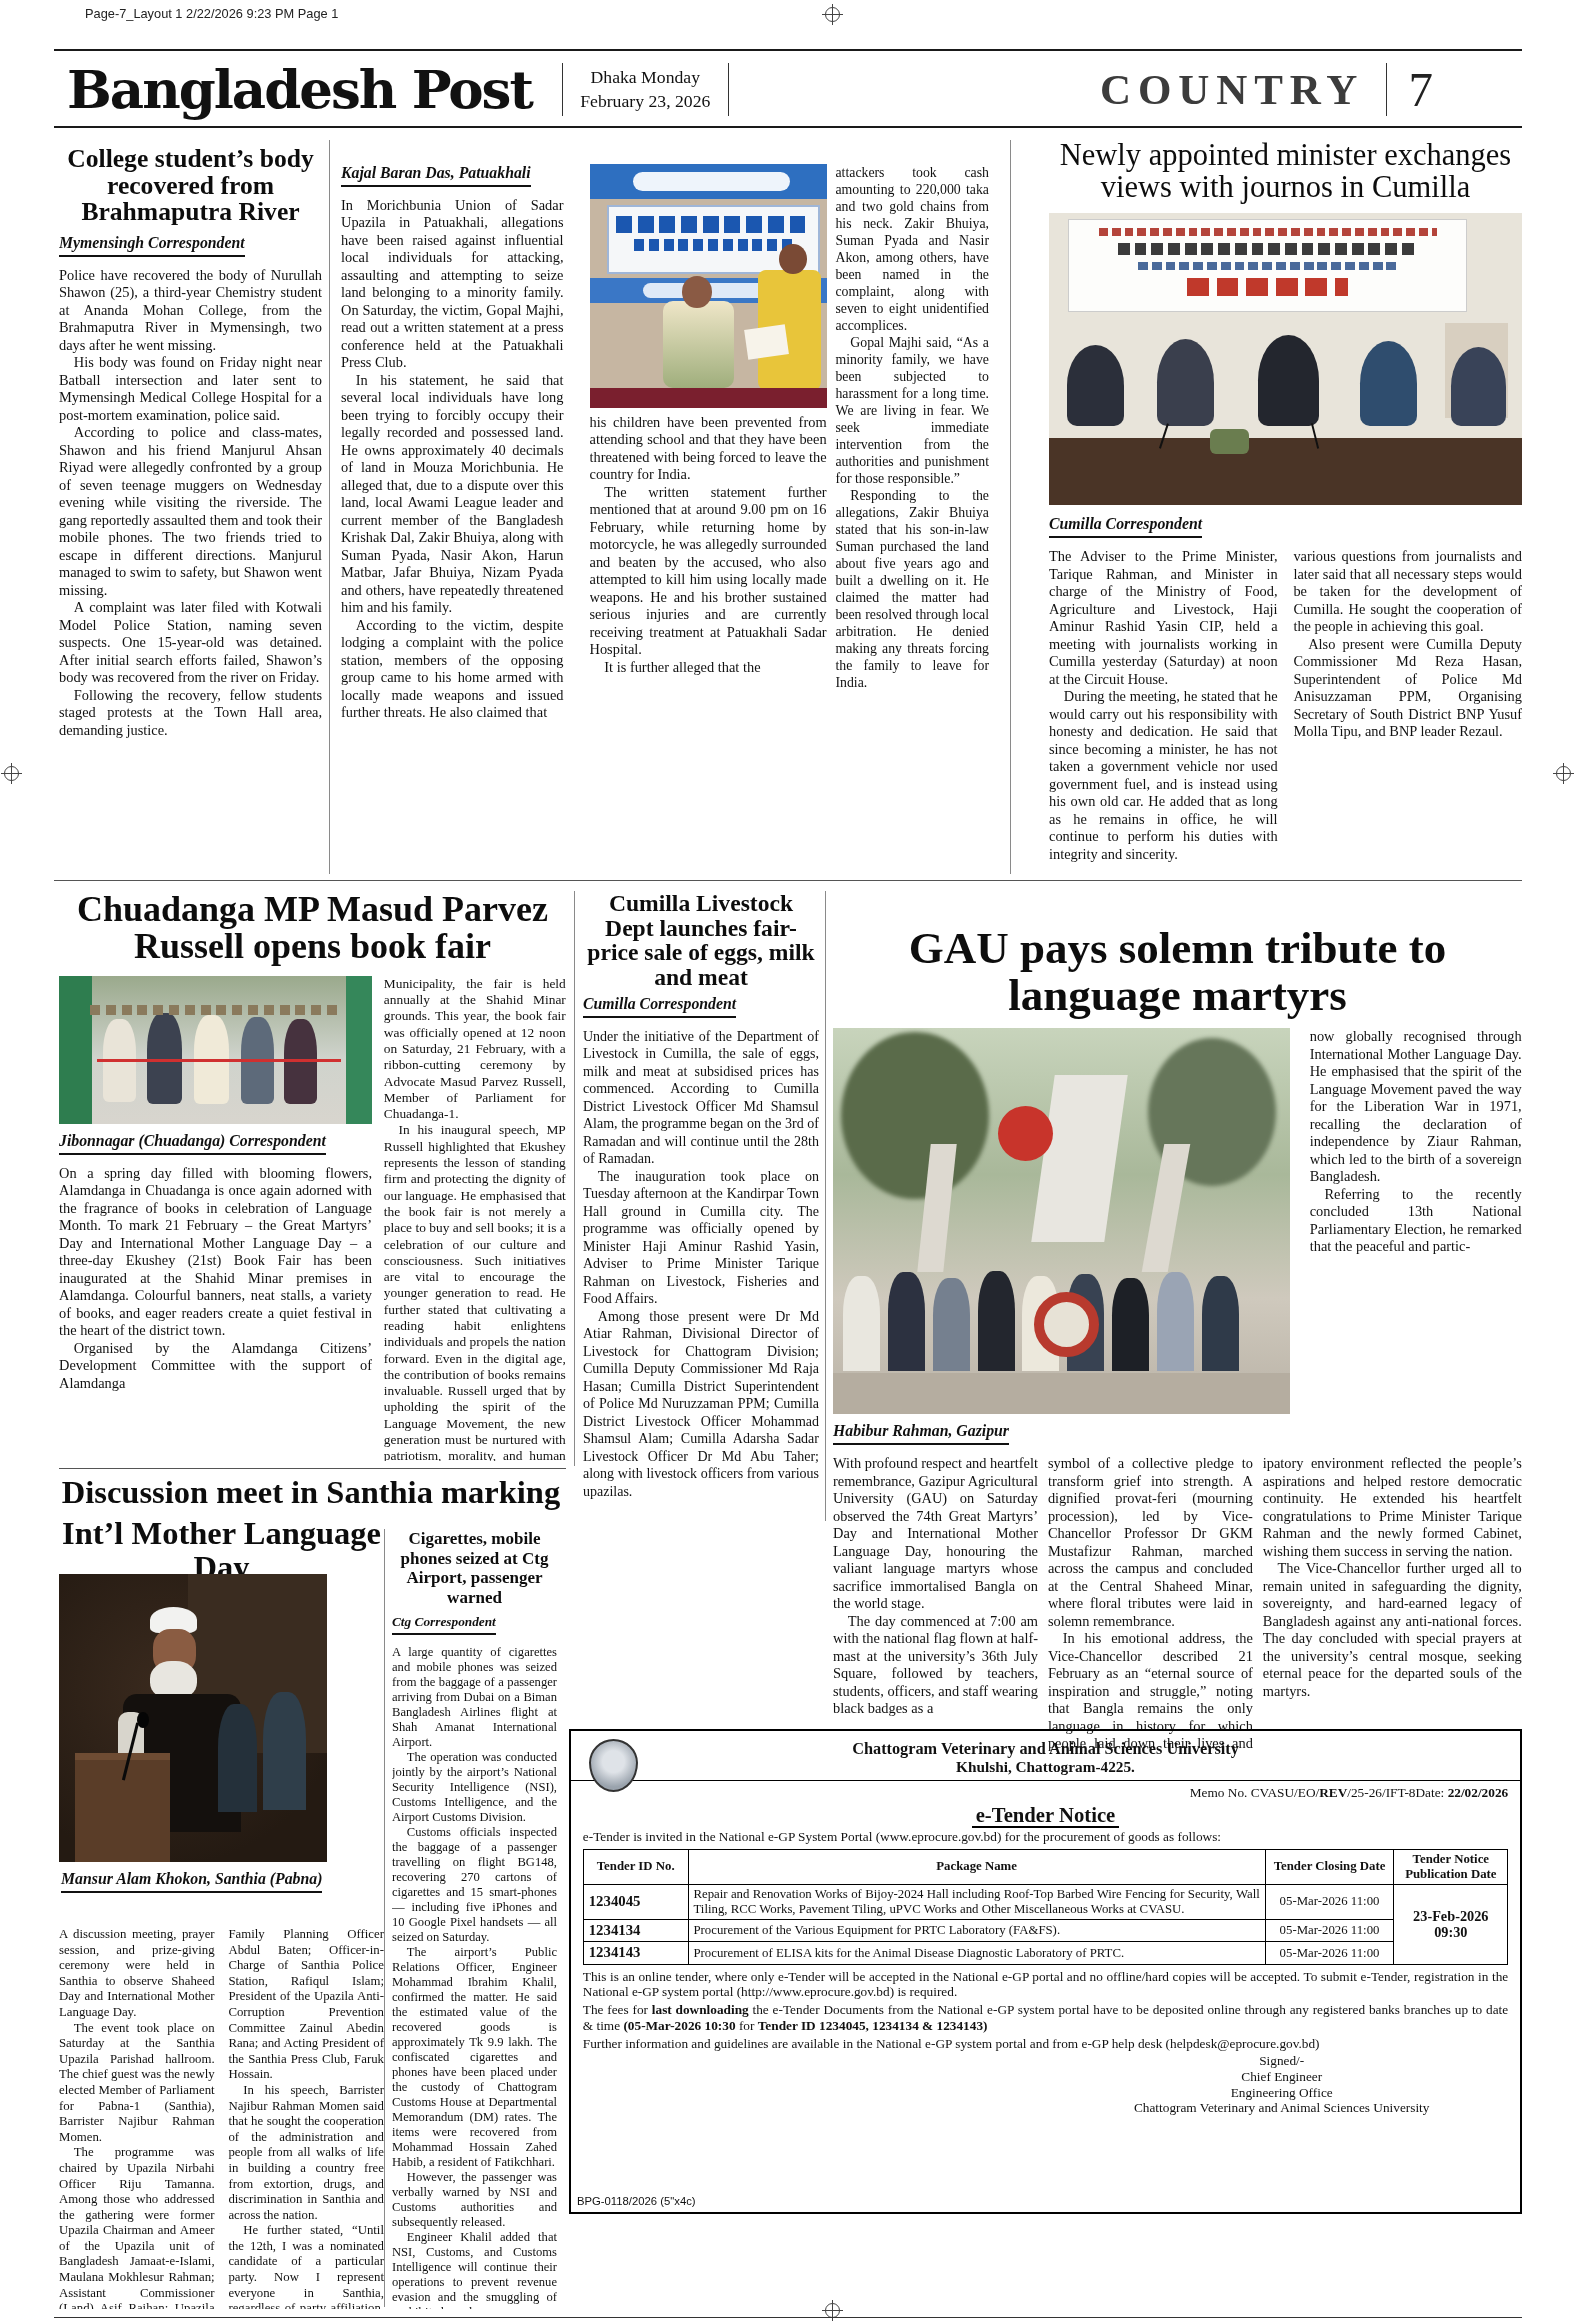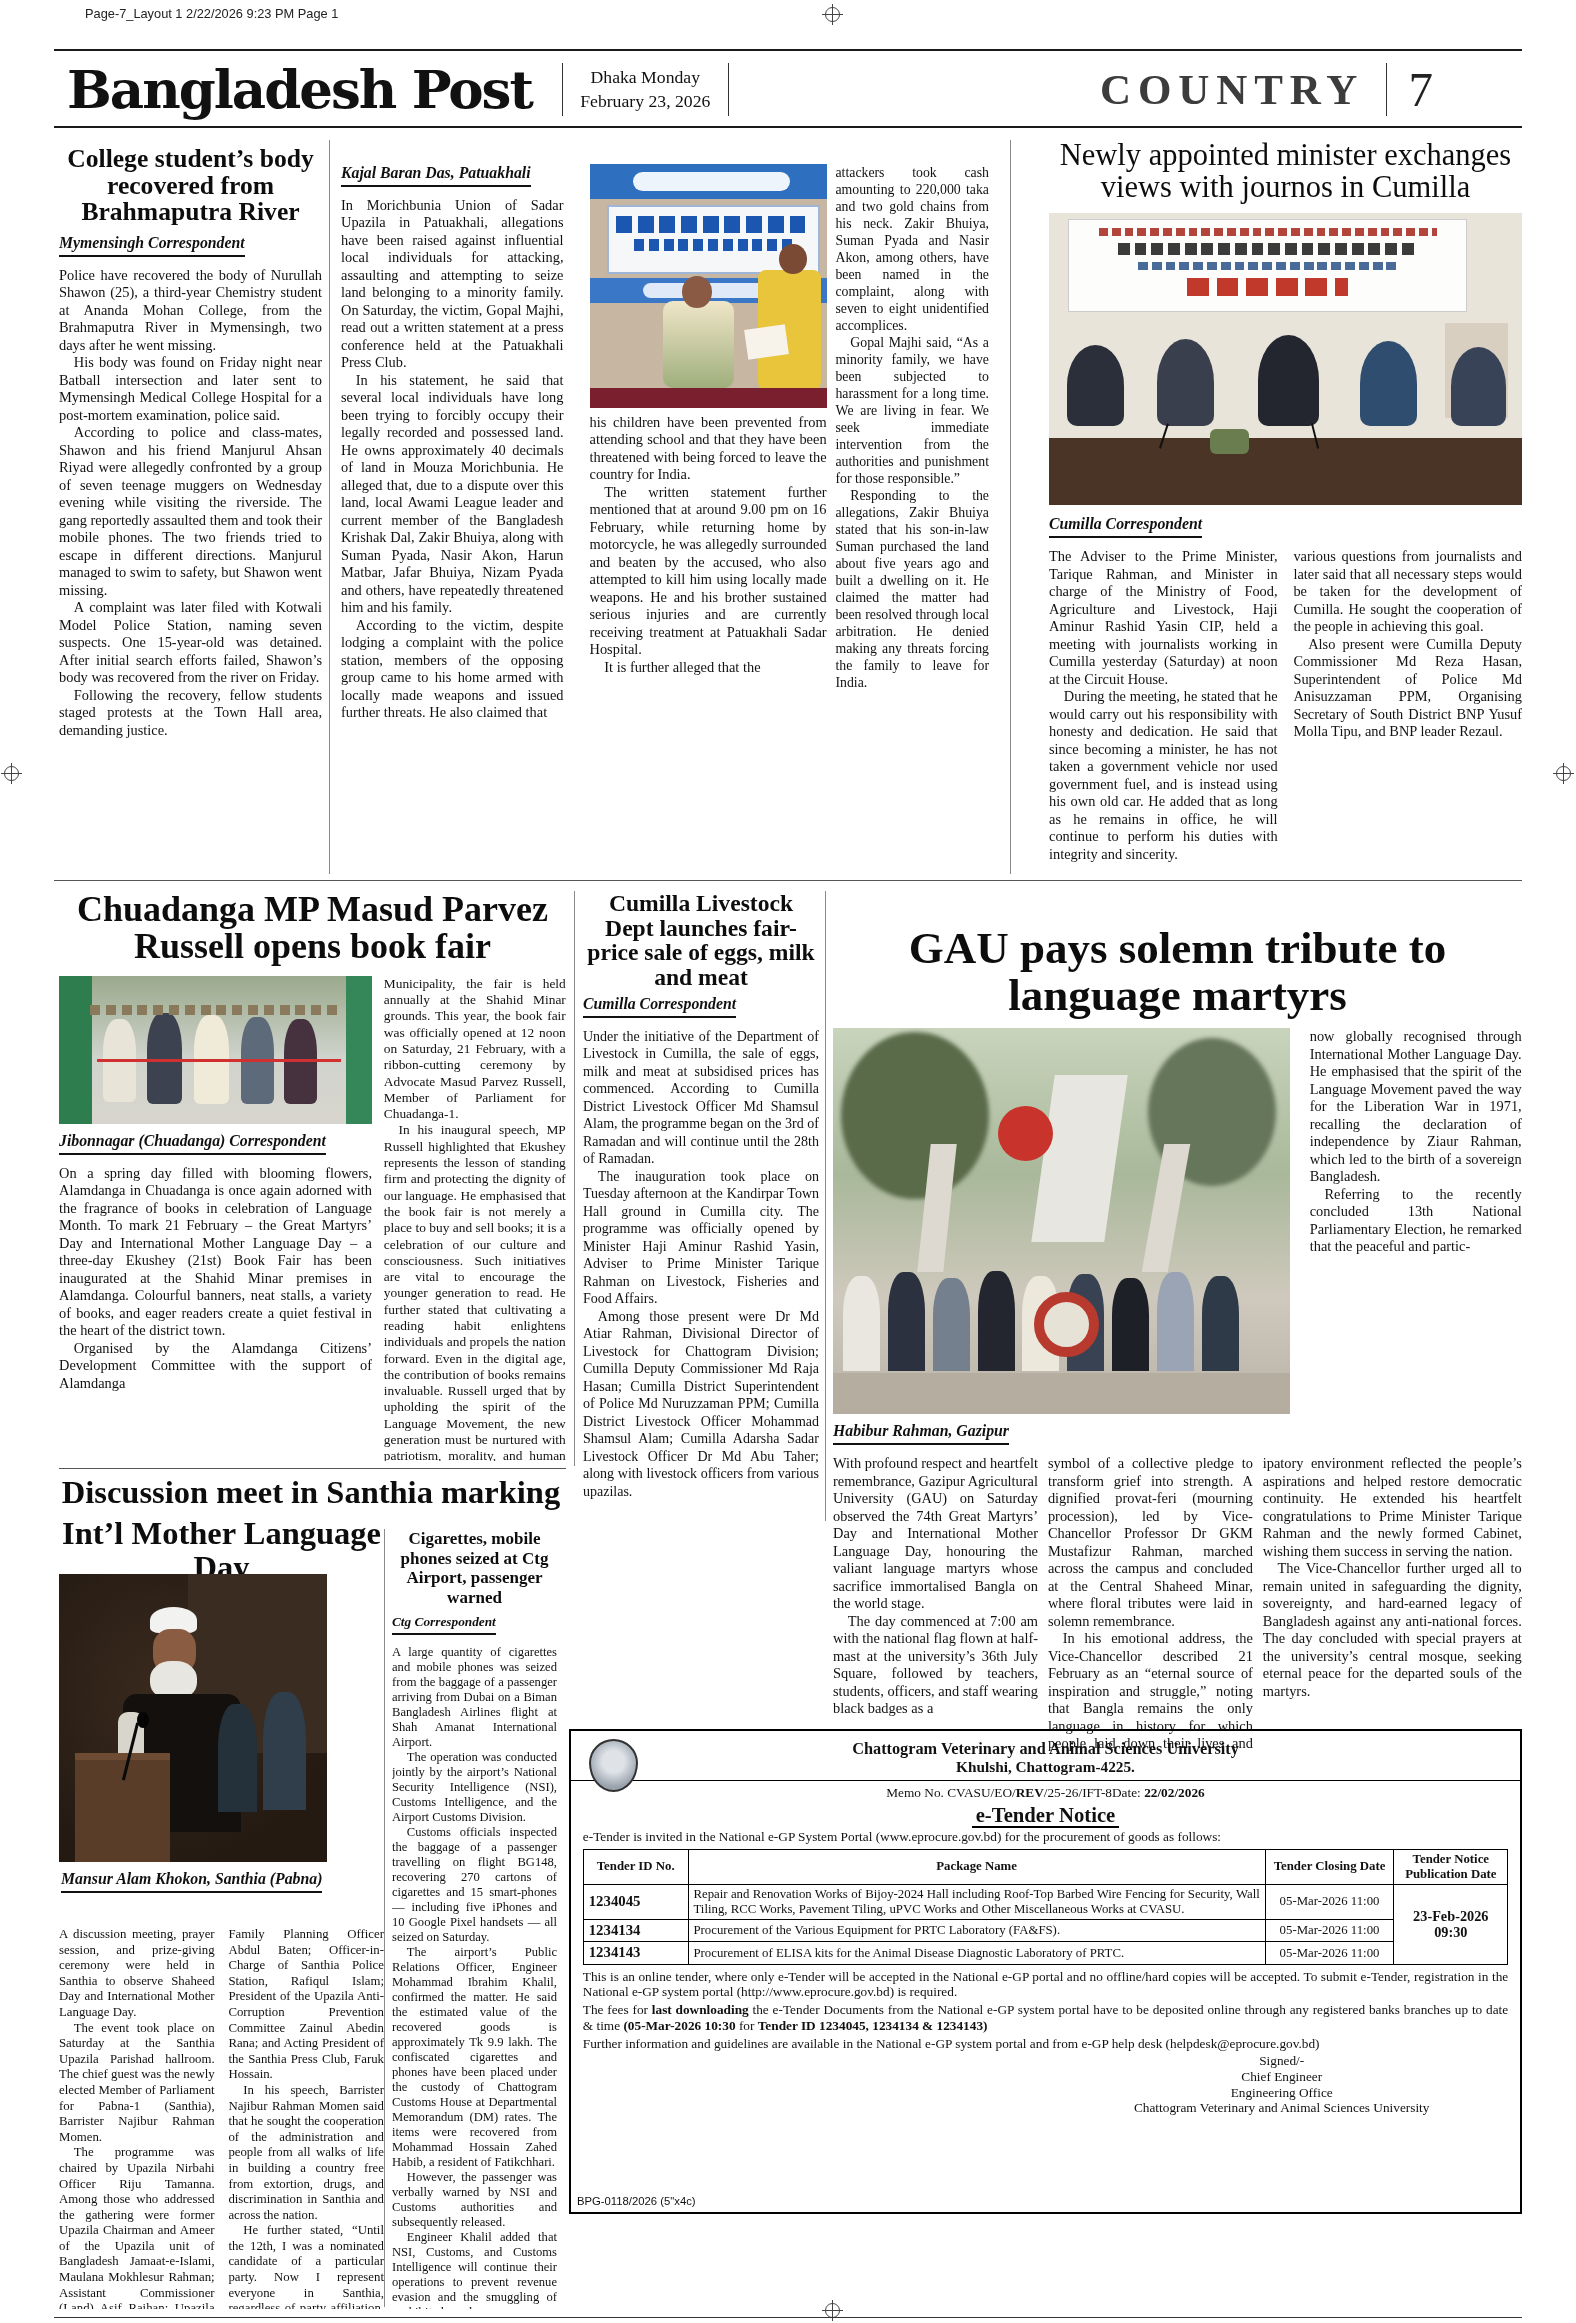--- a/index.html
+++ b/index.html
@@ -269,21 +269,21 @@
     <p class="bp ind" style="font-size:12.6px;line-height:15px;">Engineer Khalil added that NSI, Customs, and Customs Intelligence will continue their operations to prevent revenue evasion and the smuggling of prohibited goods.</p>
   </div>
 
   <div class="abs tender-box" style="left:569px;top:1729px;width:953px;height:485px;">
     <div style="position:relative;text-align:center;">
       <div style="position:absolute;left:5.9px;top:0;width:45px;height:49px;border:2px solid #333;border-radius:50% 50% 50% 50%/45% 45% 55% 55%;background:radial-gradient(circle at 50% 42%,#dfe3e8 0 30%,#9aa3ad 70%);"></div>
       <div style="font-weight:bold;font-size:16.3px;">Chattogram Veterinary and Animal Sciences University</div>
       <div style="font-weight:bold;font-size:15.3px;">Khulshi, Chattogram-4225.</div>
     </div>
     <div style="border-bottom:1px solid #000;margin:3.9px -11.8px 3.9px -11.8px;"></div>
-    <div style="display:flex;justify-content:center;">
+    <div style="display:flex;justify-content:flex-end;">
       <div><span>Memo No. CVASU/EO/</span><b class="inb">REV</b><span>/25-26/IFT-8</span></div>
       <div><span>Date: </span><b class="inb">22/02/2026</b></div>
     </div>
     <div style="text-align:center;margin:2px 0;">
       <span style="font-weight:bold;font-size:20.7px;border-bottom:2px solid #000;padding:0 3.9px;">e-Tender Notice</span>
     </div>
     <div class="tj">e-Tender is invited in the National e-GP System Portal (www.eprocure.gov.bd) for the procurement of goods as follows:</div>
     <table>
       <tbody>
           <tr>

